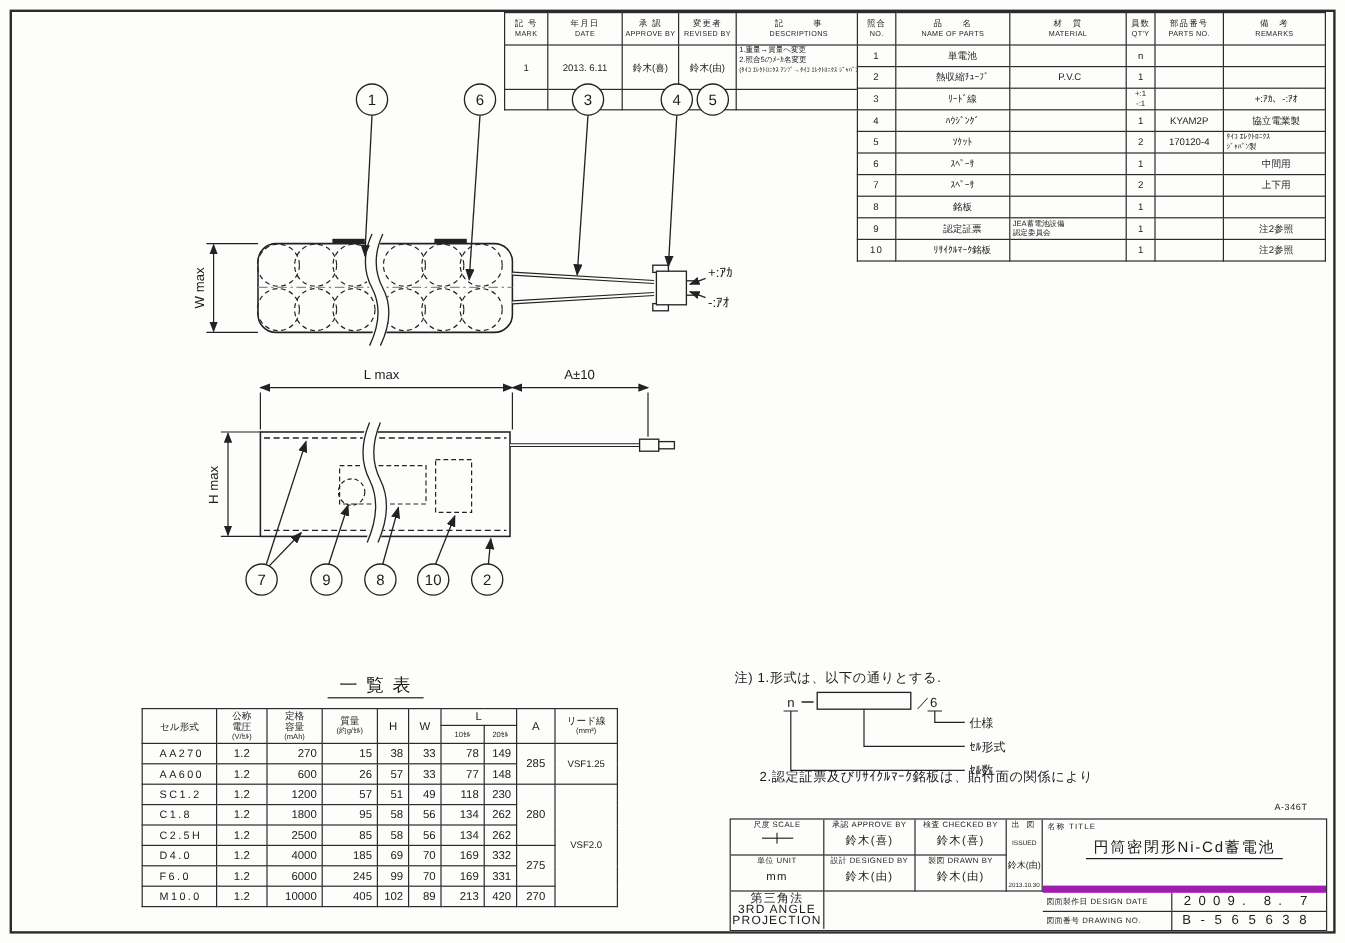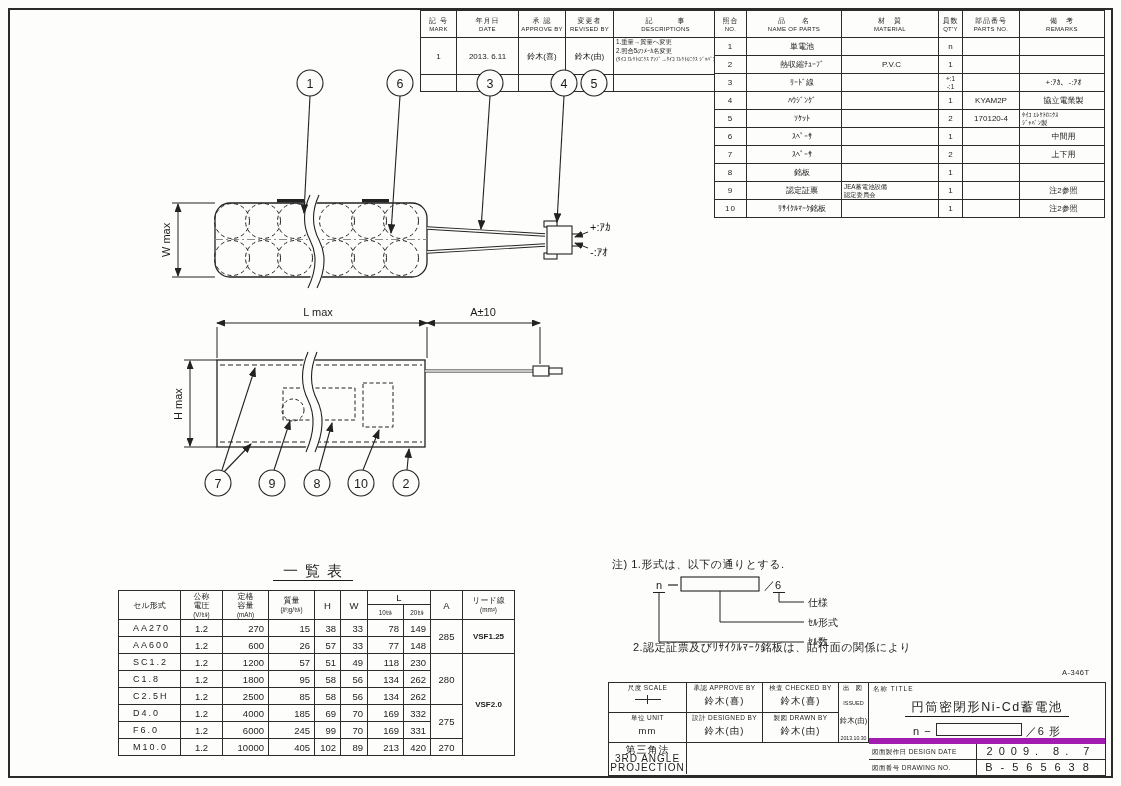--- a/index.html
+++ b/index.html
@@ -31,21 +31,21 @@
   .spec-title{position:absolute;left:118px;top:562px;width:390px;text-align:center;}
   .spec-title span{font-size:15px;letter-spacing:7px;border-bottom:1px solid #1c1c1c;padding:0 4px 1px 10px;}
   .spec{position:absolute;left:118px;top:590px;}
   .spec td{font-size:9.5px;text-align:center;}
   .spec .sh div{line-height:9px;}
   .spec .sh .u{font-size:6.3px;}
   .spec .sh .j{font-size:8px;font-family:Liberation Serif, serif;}
   .spec tr.sr td{height:16px;}
   .spec td.t{text-align:left;padding-left:14px;letter-spacing:2px;font-size:9px;}
   .spec td.num{text-align:right;padding-right:4px;}
-  .spec td.lead{font-size:8px;font-weight:bold;}
+  .spec td.lead{font-size:8px;}
   
   .noteline{position:absolute;font-size:11px;white-space:nowrap;letter-spacing:0.5px;}
   
   .tblock{position:absolute;left:608px;top:682px;width:498px;height:94px;border:1.5px solid #2b2b2b;box-sizing:border-box;display:flex;background:#fdfdfc;}
   .tb-left{width:260px;display:grid;grid-template-columns:78px 76px 76px 30px;grid-template-rows:30px 30px 31px;}
   .tb-left .c{border-right:1px solid #2b2b2b;border-bottom:1px solid #2b2b2b;position:relative;}
   .tb-left .lbl{font-size:6.5px;text-align:center;line-height:9px;letter-spacing:0.4px;white-space:nowrap;}
   .tb-left .val{font-size:9.5px;text-align:center;line-height:17px;letter-spacing:1px;}
   .cell-issued{grid-column:4;grid-row:1/3;display:flex;flex-direction:column;align-items:center;justify-content:space-between;padding:1px 0;}
   .cell-issued .ij{font-size:6.5px;letter-spacing:2px;line-height:7px;}
@@ -595,25 +595,20 @@
     <div class="c cell-proj">
       <div>第三角法</div>
       <div>3RD ANGLE</div>
       <div>PROJECTION</div>
     </div>
   </div>
   <div class="tb-right">
     <div class="title-cell">
       <div class="tl">名称 TITLE</div>
       <div class="tv"><span>円筒密閉形Ni-Cd蓄電池</span></div>
-      <div class="ts">
-        <span>n −</span>
-        <span class="fmtbox"></span>
-        <span>／6 形</span>
-      </div>
     </div>
     <div class="tb-row">
       <div class="lbl2">図面製作日 DESIGN DATE</div>
       <div class="val2">2009. 8. 7</div>
     </div>
     <div class="tb-row">
       <div class="lbl2">図面番号 DRAWING NO.</div>
       <div class="val2" style="letter-spacing:8px;">B-565638</div>
     </div>
   </div>

